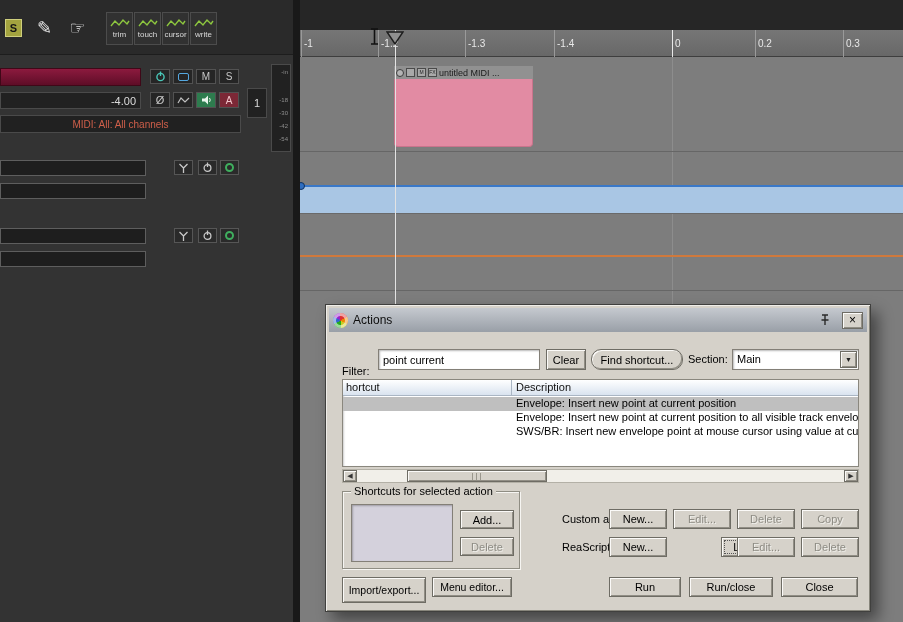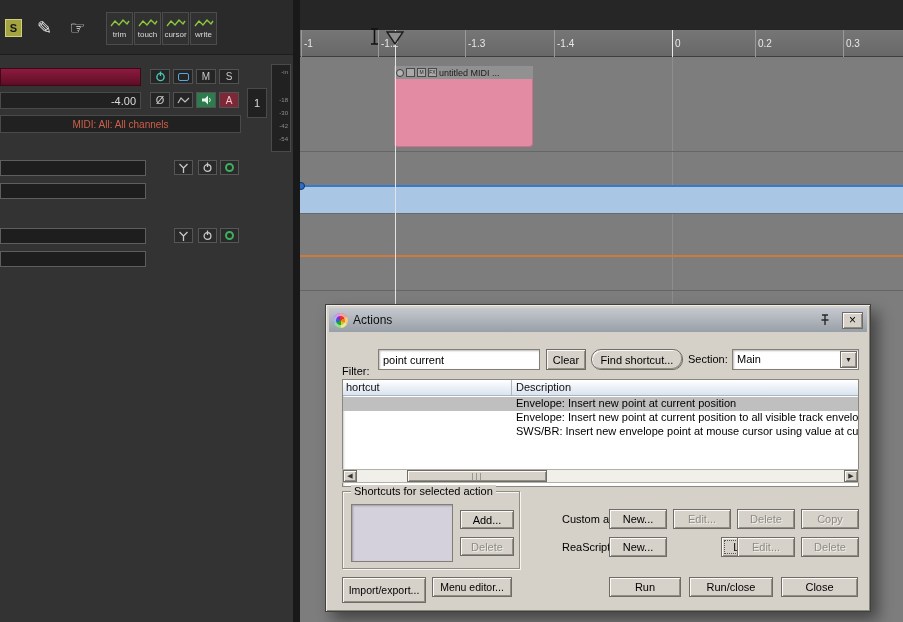--- a/index.html
+++ b/index.html
@@ -43,21 +43,21 @@
 
   
   .dlg { left:325px; top:304px; width:546px; height:308px; background:#d5d1c9; border:1px solid #40403e; box-shadow: inset 1px 1px 0 #efede9, inset -1px -1px 0 #87857b, 7px 8px 14px rgba(0,0,0,0.45); z-index:50; }
   .titlebar { position:absolute; left:3px; top:3px; right:3px; height:24px; background:linear-gradient(180deg,#c5c9cf,#999fa7); display:flex; align-items:center; padding:0 4px; }
   .title-text { font-size:12px; color:#0e0e0e; margin-left:5px; flex:1; }
   .btn { position:absolute; background:#d6d2ca; border:1px solid #6e6c64; box-shadow: inset 1px 1px 0 #fbfaf8, inset -1px -1px 0 #918e85; font-size:11px; color:#000; display:flex; align-items:center; justify-content:center; overflow:hidden; white-space:nowrap; }
   .btn.dis { color:#8e8c84; text-shadow:1px 1px 0 #eeede9; }
   .btn.focus { outline:1px dotted #555; outline-offset:-4px;margin-left:48px; }
   .sunken { background:#fff; border:1px solid #837f77; box-shadow: inset 1px 1px 2px rgba(0,0,0,0.28); }
   .dlabel { position:absolute; font-size:11px; color:#000; white-space:nowrap; }
-  .list { position:absolute; left:16px; top:74px; width:517px; height:108px; background:#fff; border:1px solid #8a877e; box-shadow: inset 1px 1px 2px rgba(0,0,0,0.2); overflow:hidden; }
+  .list { position:absolute; left:16px; top:74px; width:517px; height:88px; background:#fff; border:1px solid #8a877e; box-shadow: inset 1px 1px 2px rgba(0,0,0,0.2); overflow:hidden; }
   .list-head { position:absolute; left:0; top:0; width:100%; height:16px; background:linear-gradient(180deg,#ffffff,#d9e3ef); border-bottom:1px solid #aab6c4; font-size:11px; color:#111; }
   .lrow { position:absolute; left:0; width:100%; height:14px; font-size:11px; color:#000; white-space:nowrap; overflow:hidden; }
   .lrow.sel { background:#bfbfbf; }
   .lrow span { position:absolute; left:173px; top:0; }
   .hscroll { position:absolute; left:16px; top:164px; width:517px; height:14px; background:#f1efe9; border:1px solid #b3b0a6; }
   .groupbox { position:absolute; left:16px; top:186px; width:178px; height:78px; border:1px solid #8f8d83; box-shadow: 1px 1px 0 #f6f5f2, inset 1px 1px 0 #f6f5f2; }
   .grouplabel { position:absolute; left:8px; top:-7px; background:#d5d1c9; padding:0 3px; font-size:11px; color:#000; white-space:nowrap; }
   .lavbox { position:absolute; left:8px; top:12px; width:102px; height:58px; background:#d4d1dc; border:1px solid #837f77; box-shadow: inset 1px 1px 2px rgba(0,0,0,0.25); }
   .combo-arrow { position:absolute; right:1px; top:1px; width:17px; height:17px; background:#d6d2ca; border:1px solid #6e6c64; box-shadow: inset 1px 1px 0 #fbfaf8, inset -1px -1px 0 #918e85; font-size:7px; display:flex; align-items:center; justify-content:center; color:#222; }
   .scroll-btn { position:absolute; top:0; width:14px; height:12px; font-size:7px; color:#333; }

